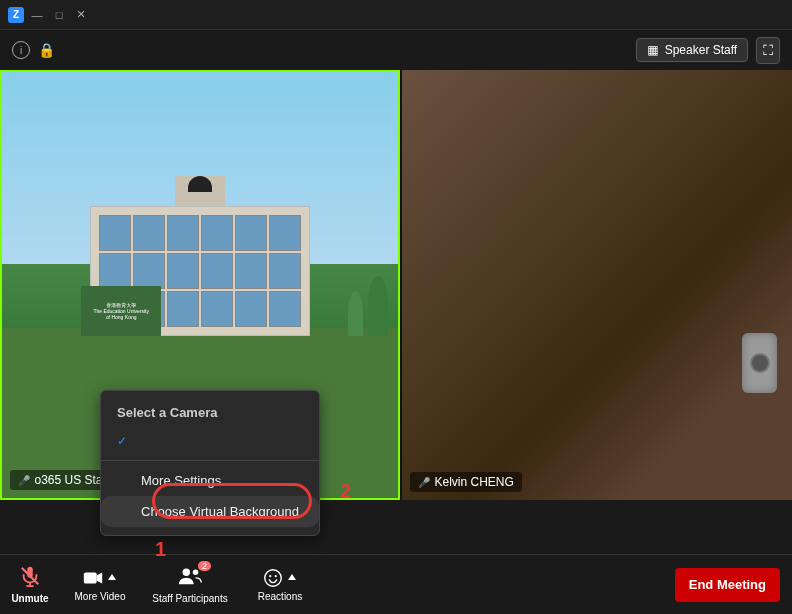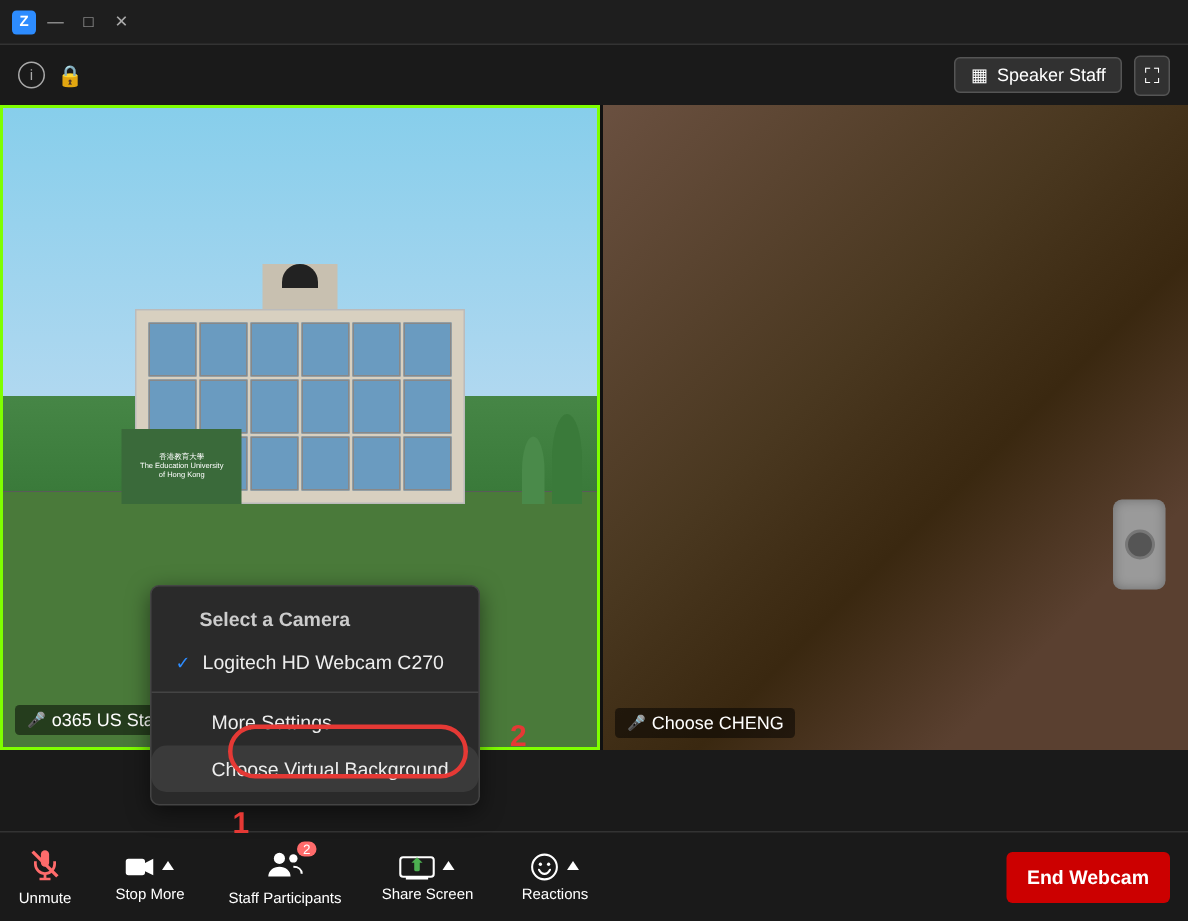--- a/index.html
+++ b/index.html
@@ -177,21 +177,21 @@
       top: 390px;
       background: #2a2a2a;
       border: 1px solid #444;
       border-radius: 6px;
       padding: 8px 0;
       min-width: 220px;
       box-shadow: 0 4px 15px rgba(0,0,0,0.5);
       z-index: 100;
     }
     .menu-header {
-      padding: 6px 32px;
+      padding: 6px 16px;
       color: #ccc;
       font-size: 13px;
       font-weight: 600;
     }
     .menu-item {
       padding: 8px 16px;
       color: #eee;
       font-size: 13px;
       display: flex;
       align-items: center;
@@ -274,20 +274,21 @@
     .toolbar-label {
       color: white;
       font-size: 10px;
       margin-top: 2px;
     }
     .toolbar-item.muted .toolbar-icon {
       color: #ff6b6b;
     }
     .toolbar-item.muted .toolbar-label {
       color: white;
+      font-weight: bold;
     }
     .end-meeting-btn {
       background: #cc0000;
       color: white;
       border: none;
       padding: 6px 14px;
       border-radius: 4px;
       font-size: 13px;
       font-weight: bold;
       cursor: pointer;
@@ -385,30 +386,29 @@
     <div class="video-bg">
 
       <div style="position:absolute;inset:0;background:linear-gradient(135deg,#6a5040 0%,#4a3820 40%,#3a2810 60%,#5a4030 80%);"></div>
 
       <div style="position:absolute;bottom:25%;right:15px;width:35px;height:60px;background:#9a9a9a;border-radius:6px;box-shadow:inset 0 0 8px rgba(0,0,0,0.3);">
         <div style="position:absolute;top:50%;left:50%;transform:translate(-50%,-50%);width:20px;height:20px;border-radius:50%;background:#555;border:2px solid #777;"></div>
       </div>
     </div>
     <div class="participant-label">
       <span class="muted-icon">🎤</span>
-      <span>Choose CHENG</span>
+      <span>Kelvin CHENG</span>
     </div>
   </div>
 </div>
 
 <div id="context-menu">
   <div class="menu-header">Select a Camera</div>
   <div class="menu-item">
     <span class="check-icon">✓</span>
-    <span>Logitech HD Webcam C270</span>
   </div>
   <div class="menu-divider"></div>
   <div class="menu-item">
     <span style="width:16px;"></span>
     <span>More Settings...</span>
   </div>
   <div class="menu-item highlight" style="background:rgba(255,255,255,0.08);">
     <span style="width:16px;"></span>
     <span>Choose Virtual Background</span>
   </div>
@@ -439,67 +439,52 @@
   <div class="toolbar-item" style="min-width:80px;">
     <div style="position:relative;display:flex;align-items:center;gap:2px;">
       <svg width="22" height="22" viewBox="0 0 24 24" fill="white">
         <rect x="2" y="6" width="14" height="12" rx="2" fill="white"></rect>
         <polygon points="16,9 22,6 22,18 16,15" fill="white"></polygon>
       </svg>
       <svg width="12" height="12" viewBox="0 0 12 12" fill="white">
         <polygon points="6,2 10,8 2,8" fill="white"></polygon>
       </svg>
     </div>
-    <span class="toolbar-label">Stop More</span>
+    <span class="toolbar-label">More Video</span>
   </div>
 
 
   <div class="toolbar-item" style="min-width:100px;">
     <div style="position:relative;">
       <svg width="26" height="22" viewBox="0 0 28 22" fill="white">
         <circle cx="10" cy="7" r="4" fill="white"></circle>
         <path d="M2 20c0-4 3.6-7 8-7s8 3 8 7" fill="white"></path>
         <circle cx="20" cy="7" r="3" fill="white"></circle>
         <path d="M20 13c3.5 0 6 2 6 5" fill="none" stroke="white" stroke-width="1.5"></path>
       </svg>
       <span style="position:absolute;top:-4px;right:-8px;background:#ff6b6b;color:white;border-radius:8px;font-size:9px;padding:0 4px;">2</span>
     </div>
     <span class="toolbar-label">Staff Participants</span>
   </div>
 
-  <div class="toolbar-item" style="min-width:90px;">
-    <div style="position:relative;display:flex;align-items:center;gap:2px;">
-      <svg width="26" height="22" viewBox="0 0 28 22">
-        <rect x="2" y="4" width="24" height="14" rx="2" fill="none" stroke="white" stroke-width="1.5"></rect>
-        <rect x="6" y="18" width="16" height="2" fill="white"></rect>
-
-        <rect x="12" y="6" width="4" height="8" rx="1" fill="#4CAF50"></rect>
-        <polygon points="14,4 10,8 18,8" fill="#4CAF50"></polygon>
-      </svg>
-      <svg width="12" height="12" viewBox="0 0 12 12" fill="white">
-        <polygon points="6,2 10,8 2,8" fill="white"></polygon>
-      </svg>
-    </div>
-    <span class="toolbar-label">Share Screen</span>
-  </div>
 
   <div class="toolbar-item" style="min-width:80px;">
     <div style="display:flex;align-items:center;gap:2px;">
       <svg width="22" height="22" viewBox="0 0 24 24">
         <circle cx="12" cy="12" r="9" fill="none" stroke="white" stroke-width="1.5"></circle>
         <circle cx="9" cy="10" r="1.2" fill="white"></circle>
         <circle cx="15" cy="10" r="1.2" fill="white"></circle>
         <path d="M8 14s1.5 3 4 3 4-3 4-3" stroke="white" stroke-width="1.5" fill="none" stroke-linecap="round"></path>
       </svg>
       <svg width="12" height="12" viewBox="0 0 12 12" fill="white">
         <polygon points="6,2 10,8 2,8" fill="white"></polygon>
       </svg>
     </div>
     <span class="toolbar-label">Reactions</span>
   </div>
 
 
   <div class="toolbar-spacer"></div>
 
   <div class="toolbar-right">
-    <button class="end-meeting-btn">End Webcam</button>
+    <button class="end-meeting-btn">End Meeting</button>
   </div>
 </div>
 
 </body></html>

